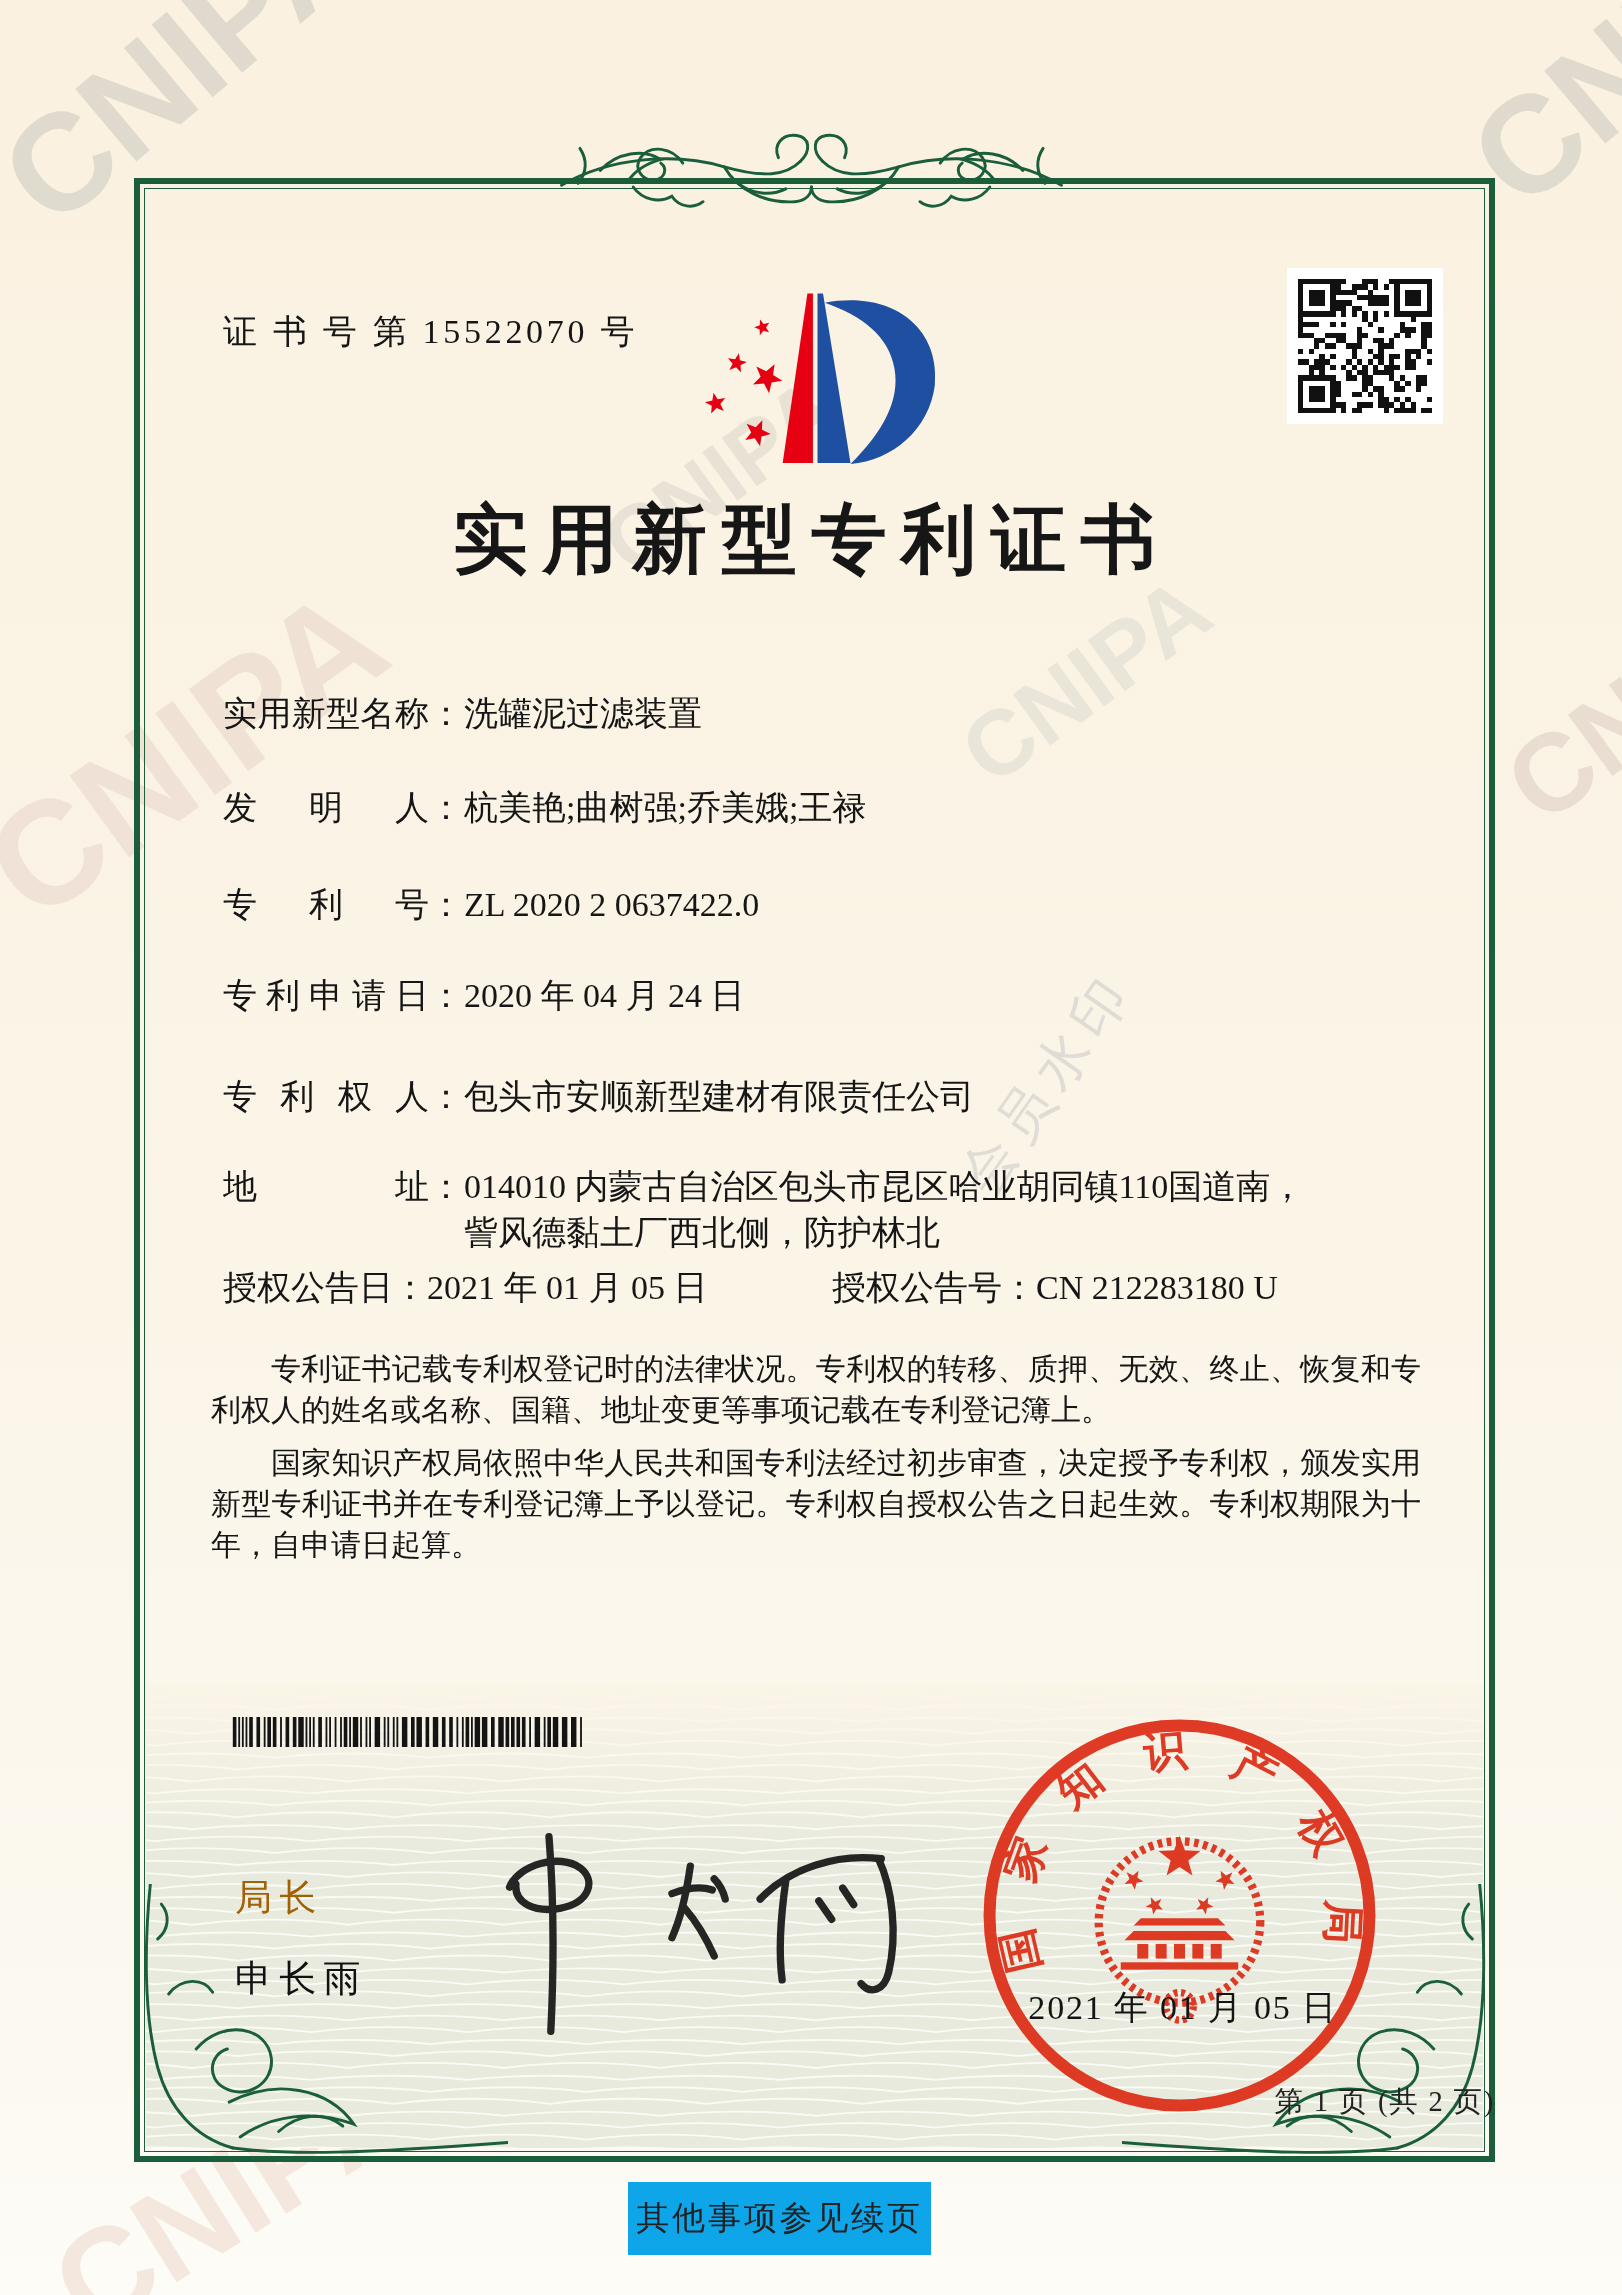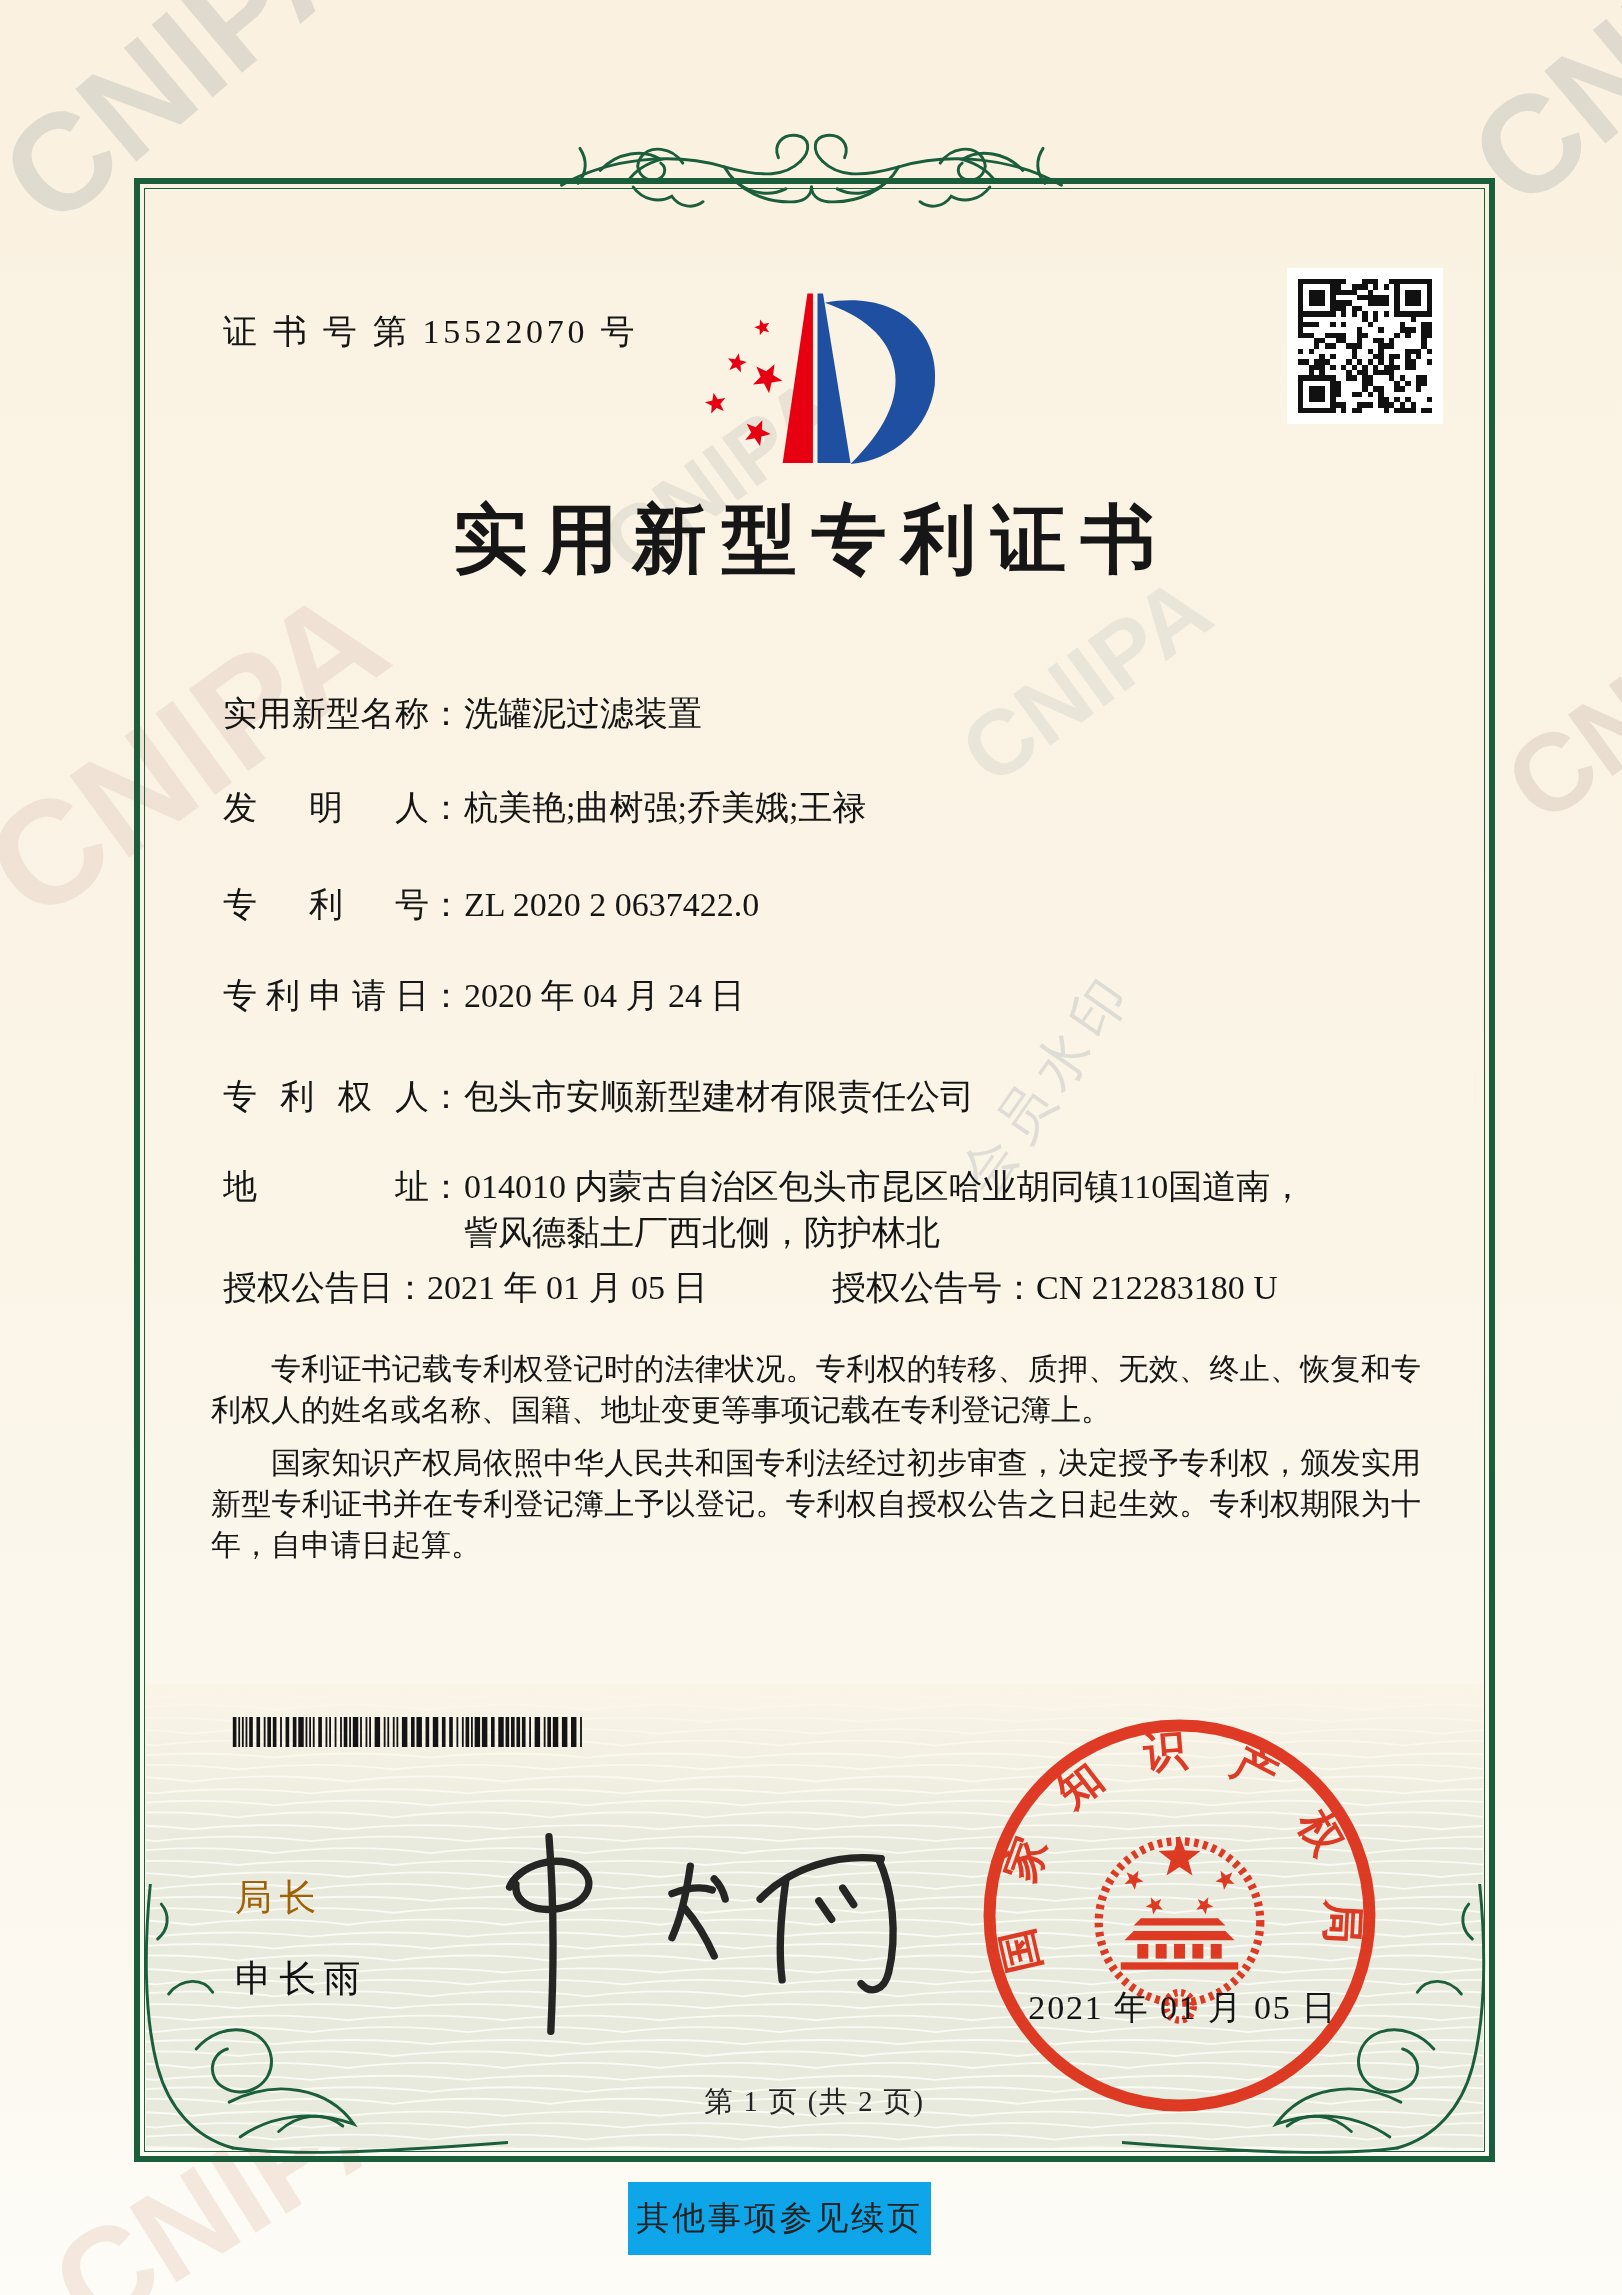--- a/index.html
+++ b/index.html
@@ -32,21 +32,21 @@
   .barcode{position:absolute;left:231px;top:1717px}
   .signer-title{position:absolute;left:235px;top:1873px;font-family:"Liberation Sans","DejaVu Sans",sans-serif;
                 font-size:37px;letter-spacing:7.3px;font-weight:500;color:#a16207}
   .signer-name{position:absolute;left:235px;top:1954px;font-family:Liberation Sans, sans-serif;
                font-size:37px;letter-spacing:7.3px;font-weight:500;color:#111}
   .sig{position:absolute;left:422px;top:1800px}
   .seal{position:absolute;left:973px;top:1709px}
   .seal-ring{font-weight:700;font-size:47px;fill:#dd2d17;font-family:"Liberation Serif",serif}
   .seal-date{position:absolute;left:981px;top:1985px;width:404px;text-align:center;
              font-size:34px;letter-spacing:1.8px;color:#141414}
-  .page-info{position:absolute;left:134px;top:2083px;width:1361px;text-align:center;
+  .page-info{position:absolute;left:134px;top:2083px;width:1361px;text-align:right;
              font-size:28.5px;letter-spacing:1.8px;color:#222}
   .cont-band{position:absolute;left:628px;top:2182px;width:303px;height:73px;background:#0ea5e9;
              display:flex;align-items:center;justify-content:center;font-size:33px;letter-spacing:2.8px;color:#222}
   .orn{position:absolute;pointer-events:none}
   .orn path{fill:none;stroke:#1b5e3b;stroke-width:3.2;stroke-linecap:round}
   svg{display:block}
 </style>
 </head>
 <body>
 

